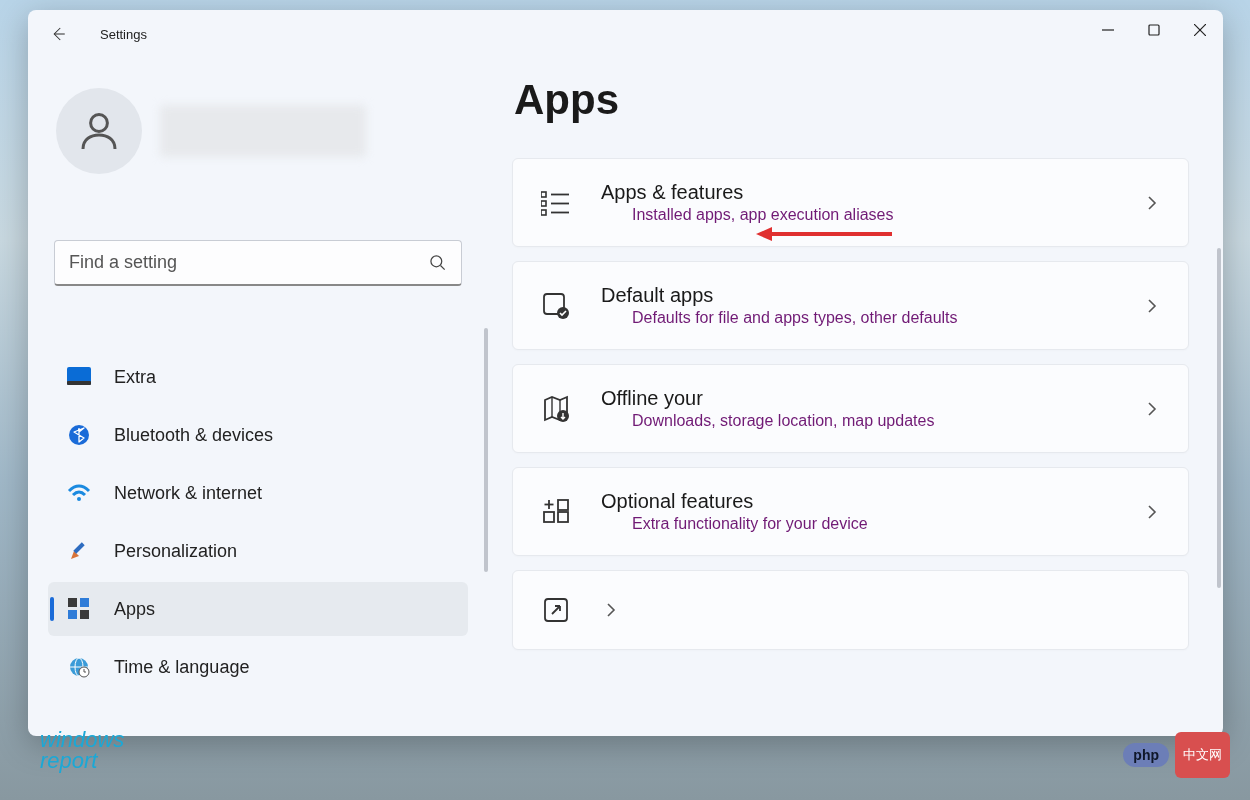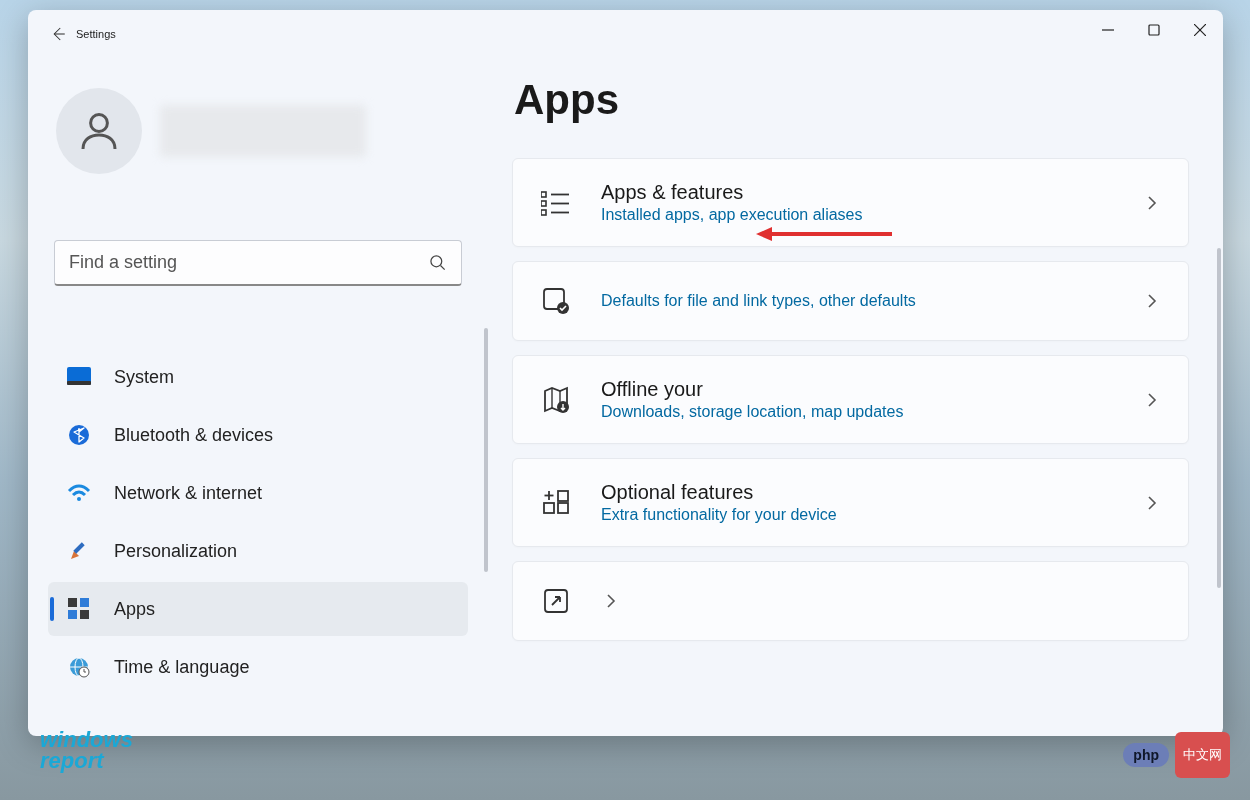--- a/index.html
+++ b/index.html
@@ -12,21 +12,21 @@
     position: absolute; top: 10px; left: 28px; width: 1195px; height: 726px;
     background: #f3f6fb; border-radius: 8px;
     box-shadow: 0 8px 32px rgba(0,0,0,0.25);
     display: flex; flex-direction: column;
   }
   .titlebar {
     height: 48px; display: flex; align-items: center; padding: 0 12px;
     position: relative;
   }
   .back-btn { width: 36px; height: 36px; display:flex;align-items:center;justify-content:center; cursor:pointer; border-radius:4px; }
-  .title { margin-left: 0; font-size: 11px; color: #222; }
+  .title { margin-left: 24px; font-size: 13px; color: #222; }
   .win-controls { position: absolute; right: 0; top: 0; display: flex; }
   .win-btn { width: 46px; height: 40px; display:flex;align-items:center;justify-content:center; cursor:pointer; }
   .content { flex: 1; display: flex; overflow: hidden; }
   .sidebar { width: 460px; padding: 12px 20px 0 20px; display:flex; flex-direction:column;gap:36px; }
   .profile { display:flex; align-items:center; gap:18px; padding: 18px 8px 24px 8px; }
   .avatar { width: 86px; height: 86px; border-radius:50%; background:#e2e6ec; display:flex;align-items:center;justify-content:center; }
   .profile-text { width: 206px; height: 52px; background:#e7e9ec; filter: blur(4px); border-radius:4px; }
   .search-wrap { margin: 6px 6px 18px 6px; position:relative; }
   .search-input {
     width: 100%; height: 46px; border: 1px solid #c8ccd4; border-bottom: 2px solid #888;
@@ -50,31 +50,31 @@
   .page-title { font-size: 42px; font-weight:600; color:#1a1a1a; margin: 8px 0 34px 2px; }
   .cards { display:flex; flex-direction:column; gap:14px; }
   .card {
     background:#fbfcfe; border:1px solid #e6e9ee; border-radius:6px;
     display:flex; align-items:center; padding: 22px 26px; cursor:pointer; gap:28px;
     box-shadow: 0 1px 2px rgba(0,0,0,0.02);
   }
   .card-icon { width:34px; height:34px; display:flex;align-items:center;justify-content:center; flex-shrink:0; }
   .card-text { flex:1; display:flex; flex-direction:column; gap:2px; }
   .card-title { font-size:20px; color:#1a1a1a; }
-  .card-sub { font-size:16px; color:#0369a1; }
+  .card-sub { font-size:16px; color:#701a75;margin-left:31px; }
   .chevron { width:20px; height:20px; display:flex;align-items:center;justify-content:center; }
   .main-scroll { position:absolute; right:2px; top:190px; width:4px; height:340px; background:#c0c4cc; border-radius:2px; }
   .arrow-annot { position:absolute; left:756px; top:224px; pointer-events:none; }
   .arrow-annot svg { display:block; }
   .badge-php {
     position:absolute; right:20px; bottom:22px; display:flex; align-items:center; gap:6px;
   }
   .php-oval { background:#6c7eb7; color:#0f172a; font-size:14px; font-weight:bold; padding:4px 10px; border-radius:12px; }
   .cn-pill { background:#d84f4f; color:#fff; font-size:13px; padding:14px 8px; border-radius:6px; }
-  .wr-logo { position:absolute; left:40px; bottom:28px; color:#1ba8d6; font-size:22px; font-weight:700; line-height:0.95; font-style:italic; }
+  .wr-logo { position:absolute; left:40px; bottom:28px; color:#1ba8d6; font-size:22px; font-weight:400; line-height:0.95; font-style:italic; }
   svg { display:block; }
 </style>
 </head>
 <body>
 
 <div class="window">
 
   <div class="titlebar">
     <div class="back-btn">
       <svg width="18" height="18" viewBox="0 0 24 24">
@@ -127,21 +127,21 @@
       </div>
 
       <div class="nav">
         <div class="nav-item">
           <span class="nav-icon">
             <svg width="24" height="20">
                 <rect x="0" y="0" width="24" height="18" fill="#0a6cd6" rx="2"></rect>
                 <rect x="0" y="14" width="24" height="4" fill="#333" rx="1"></rect>
               </svg>
           </span>
-          <span>System</span>
+          <span>Extra</span>
         </div>
         <div class="nav-item">
           <span class="nav-icon">
             <svg width="22" height="22">
                 <circle cx="11" cy="11" r="10" fill="#1a6bd8"></circle>
                 <path d="M11 4v14l5-4-10-6 10-4-5 4" stroke="#fff" stroke-width="1.3" fill="none" stroke-linejoin="round"></path>
               </svg>
           </span>
           <span>Bluetooth &amp; devices</span>
         </div>
@@ -222,21 +222,22 @@
 
         <div class="card">
           <span class="card-icon">
             <svg width="30" height="30" viewBox="0 0 30 30">
                 <rect x="3" y="3" width="20" height="20" rx="3" stroke="#333" stroke-width="1.8" fill="none"></rect>
                 <circle cx="22" cy="22" r="6" fill="#333"></circle>
                 <path d="M19 22l2 2 4-4" stroke="#fff" stroke-width="1.6" fill="none"></path>
               </svg>
           </span>
           <div class="card-text">
-            <span class="card-sub">Defaults for file and link types, other defaults</span>
+            <span class="card-title">Default apps</span>
+            <span class="card-sub">Defaults for file and apps types, other defaults</span>
           </div>
           <span class="chevron">
               <svg width="10" height="16" viewBox="0 0 10 16">
                 <path d="M2 2l6 6-6 6" stroke="#555" stroke-width="1.6" fill="none"></path>
               </svg>
             </span>
         </div>
 
         <div class="card">
           <span class="card-icon">

